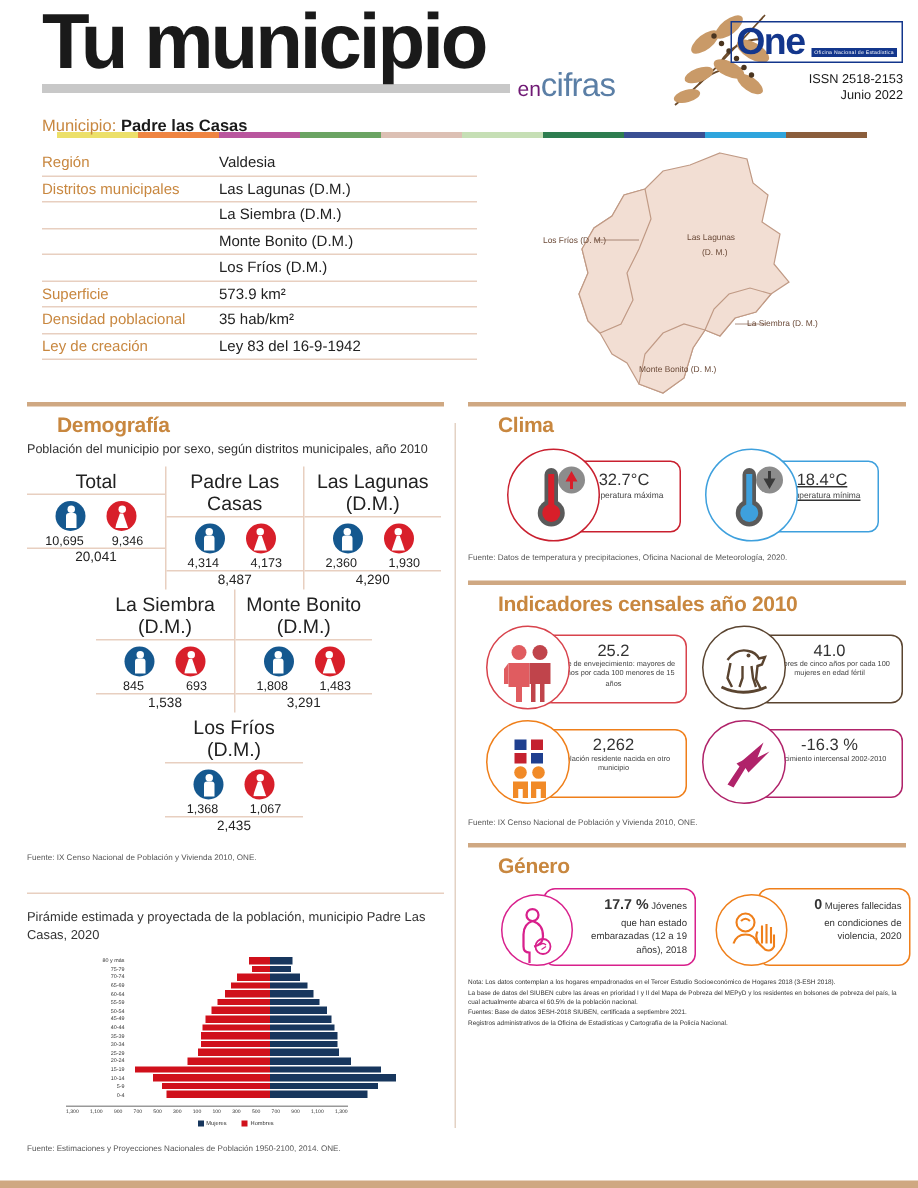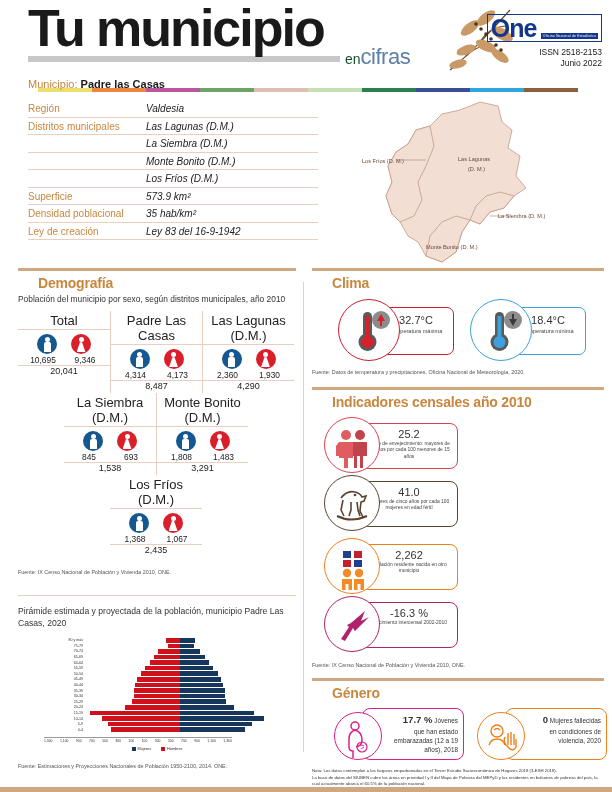--- a/index.html
+++ b/index.html
@@ -13,39 +13,39 @@
   }
   
   .header { position:relative; height: 88px; padding: 4px 10px 0 10px; }
   .title-wrap { position:absolute; left: 28px; top: 2px; }
   .title-main {
     font-size: 52px; font-weight: bold; letter-spacing: -2px;
     color: #1a1a1a; line-height: 1; font-family: "Liberation Sans", sans-serif;
   }
   .title-rule { height: 6px; background:#c8c8c8; width: 312px; margin-top: 2px; }
   .encifras { position:absolute; left: 345px; top: 46px; line-height:1; }
-  .encifras .en { font-size: 14px; color:#14532d; }
+  .encifras .en { font-size: 14px; color:#701a75; }
   .encifras .cifras { font-size: 22px; color:#5b7fa6; letter-spacing:-0.5px;}
   .municipio-line { position:absolute; left: 28px; top: 78px; font-size: 11px; }
   .municipio-label { color:#c8873f; }
   .municipio-name { color:#1a1a1a; font-weight:bold; }
   .branch { position:absolute; left: 440px; top: 4px; width: 80px; height: 72px; }
   .logo-box { position:absolute; right: 10px; top: 14px; text-align:right; }
   .one-logo { font-size: 25px; font-weight:bold; color:#13368c; letter-spacing:-1px; line-height:1; }
   .one-sub { font-size:3.4px; color:#13368c; letter-spacing:0.2px; background:#13368c; color:#fff; padding:1px 2px; display:inline-block; margin-top:1px;}
   .issn { font-size:8.5px; color:#1a1a1a; margin-top:5px; line-height:1.35;}
 
   .colorstrip { display:flex; height:4px; width: 540px; margin-left: 38px; }
   .colorstrip div { height:100%; }
 
   
   .info { position:absolute; left:28px; top:100px; width: 290px; font-size:10px; }
   .info-row { display:flex; border-bottom:0.6px solid #e8cfc0; padding: 3px 0 2.5px 0; }
   .info-key { width: 118px; color:#c8873f; }
-  .info-val { color:#222;font-style:italic; }
+  .info-val { color:#222; }
 
   
   .map { position:absolute; left:330px; top:96px; width:275px; height:175px; }
   .map-label { position:absolute; font-size:5.6px; color:#6b4a38; white-space:nowrap; }
 
   
   .sec-rule { height:3px; background:#cfa882; }
   .sec-title { font-size:14px; color:#c8873f; font-weight:bold; letter-spacing:-0.2px;margin-left:20px; }
   .sec-sub { font-size:8.4px; color:#333; line-height:1.35; }
   .fuente { font-size:5.4px; color:#555; }
@@ -86,26 +86,26 @@
   .pyr-axis { display:flex; margin-left:26px; width:188px; justify-content:space-between; font-size:3.4px; color:#333; border-top:0.5px solid #999; padding-top:1px;}
   .pyr-legend { display:flex; justify-content:center; gap:10px; font-size:3.8px; margin-top:4px; color:#333;}
   .sw { display:inline-block; width:4px; height:4px; vertical-align:middle; margin-right:2px;}
 
   
   .clima-row { display:flex; gap:16px; margin-top:8px; padding-left:26px; }
   .clima-item { position:relative; width:116px; height:62px; }
   .thermo-circ { position:absolute; left:0; top:0; width:62px; height:62px; border-radius:50%; border:1.4px solid #c9202f; background:#fff; z-index:2;}
   .thermo-circ.blue { border-color:#3ea0dd; }
   .clima-card { position:absolute; left:40px; top:8px; width:76px; height:48px; border:1.2px solid #c9202f; border-radius:7px; text-align:center; padding-top:6px;}
-  .clima-card.blue { border-color:#3ea0dd; }
+  .clima-card.blue { border-color:#3ea0dd;text-decoration:underline; }
   .clima-val { font-size:11px; color:#333; }
   .clima-cap { font-size:5.6px; color:#444; line-height:1.25; margin-top:2px; }
 
   
-  .ind-row { display:flex; margin-top:7px; padding-left:12px;flex-direction:column;}
+  .ind-row { display:flex; gap:10px; margin-top:7px; padding-left:12px;}
   .ind { position:relative; width:134px; height:58px; }
   .ind-circ { position:absolute; left:0; top:0; width:56px; height:56px; border-radius:50%; border:1.6px solid #d8434c; background:#fff; z-index:2; }
   .ind-card { position:absolute; left:36px; top:6px; width:98px; height:46px; border:1.4px solid #d8434c; border-radius:8px; text-align:center; padding-top:4px; }
   .ind-val { font-size:11px; color:#333; }
   .ind-cap { font-size:4.9px; color:#444; line-height:1.3; padding:0 4px; margin-top:1px; }
 
   
   .gen-row { display:flex; gap:16px; margin-top:7px; padding-left:22px;}
   .gen { position:relative; width:130px; height:54px; }
   .gen-circ { position:absolute; left:0; top:4px; width:48px; height:48px; border-radius:50%; border:1.5px solid #d8208c; background:#fff; z-index:2;}

